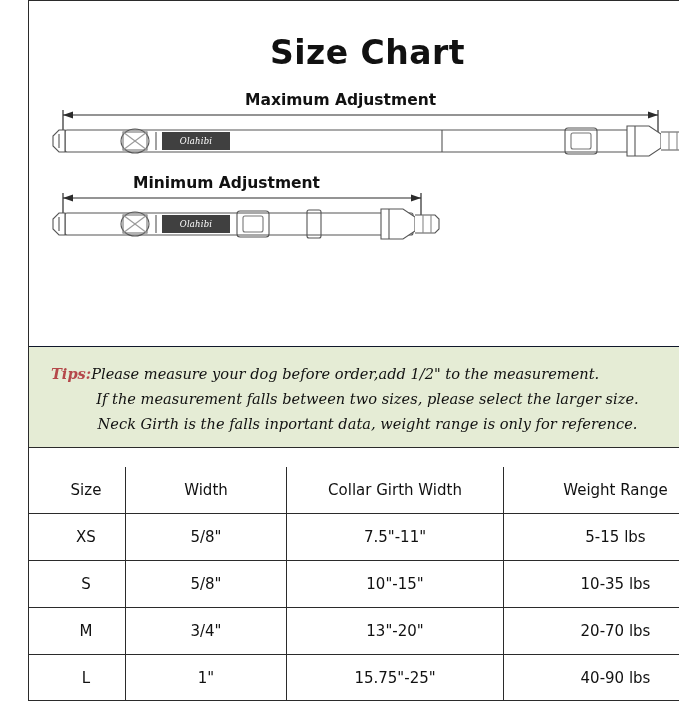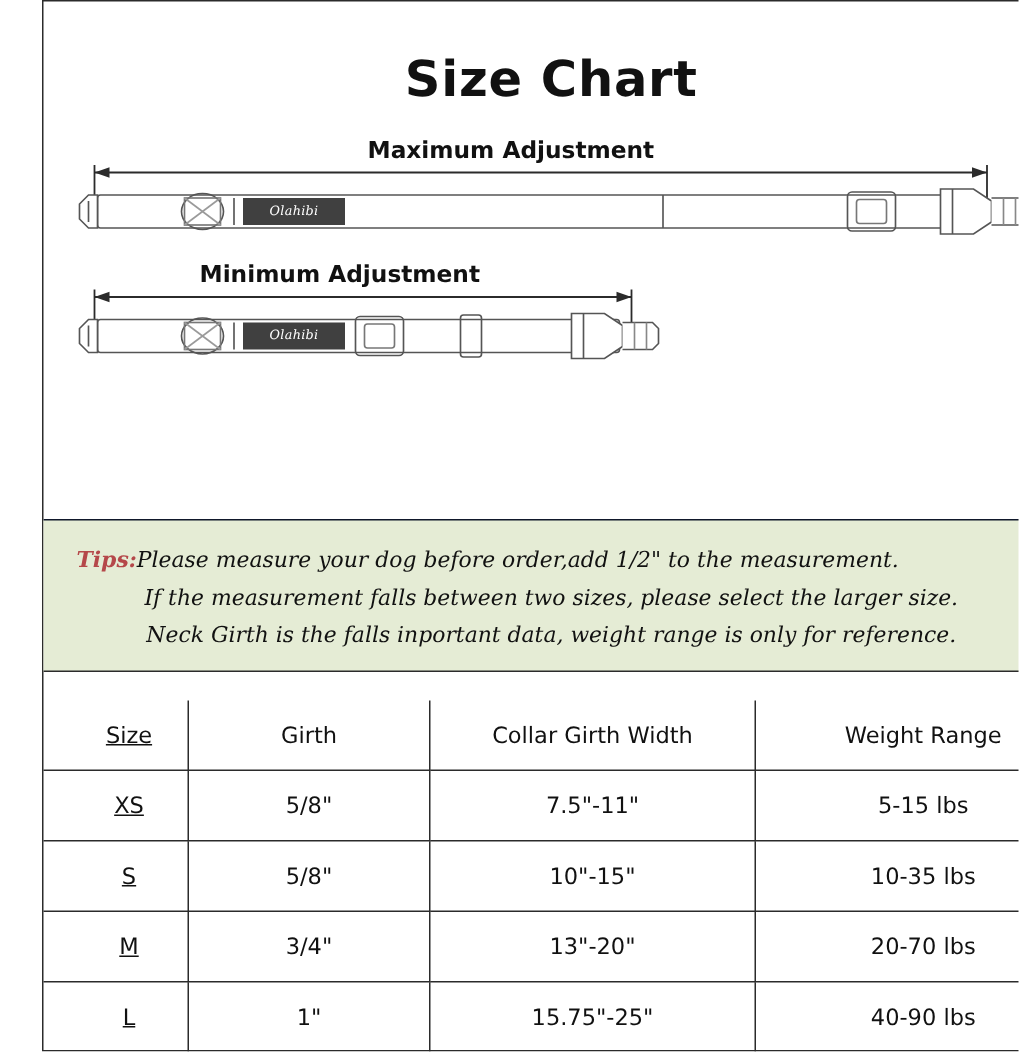--- a/index.html
+++ b/index.html
@@ -127,21 +127,20 @@
   table.size-table th {
     font-weight: normal;
   }
   .col-size { width: 78px; }
   .col-width { width: 160px; }
   .col-girth { width: 216px; }
   .col-weight { width: 223px; }
   .cell-size {
     text-align: left;
     padding-left: 18px !important;
-    text-decoration: underline;
   }
   svg { display: block; }
 </style>
 </head>
 <body>
 
 <div class="page">
 
   <div class="title">Size Chart</div>
 
@@ -227,21 +226,21 @@
       <span class="tips-word">Tips:</span><span>Please measure your dog before order,add 1/2" to the measurement.</span>
     </div>
     <div class="tips-line">If the measurement falls between two sizes, please select the larger size.</div>
     <div class="tips-line">Neck Girth is the falls inportant data, weight range is only for reference.</div>
   </div>
 
   <table class="size-table">
     <tbody>
         <tr>
       <th class="col-size cell-size">Size</th>
-      <th class="col-width">Girth</th>
+      <th class="col-width">Width</th>
       <th class="col-girth">Collar Girth Width</th>
       <th class="col-weight">Weight Range</th>
     </tr>
     <tr>
       <td class="cell-size">XS</td>
       <td>5/8"</td>
       <td>7.5"-11"</td>
       <td>5-15 lbs</td>
     </tr>
     <tr>

